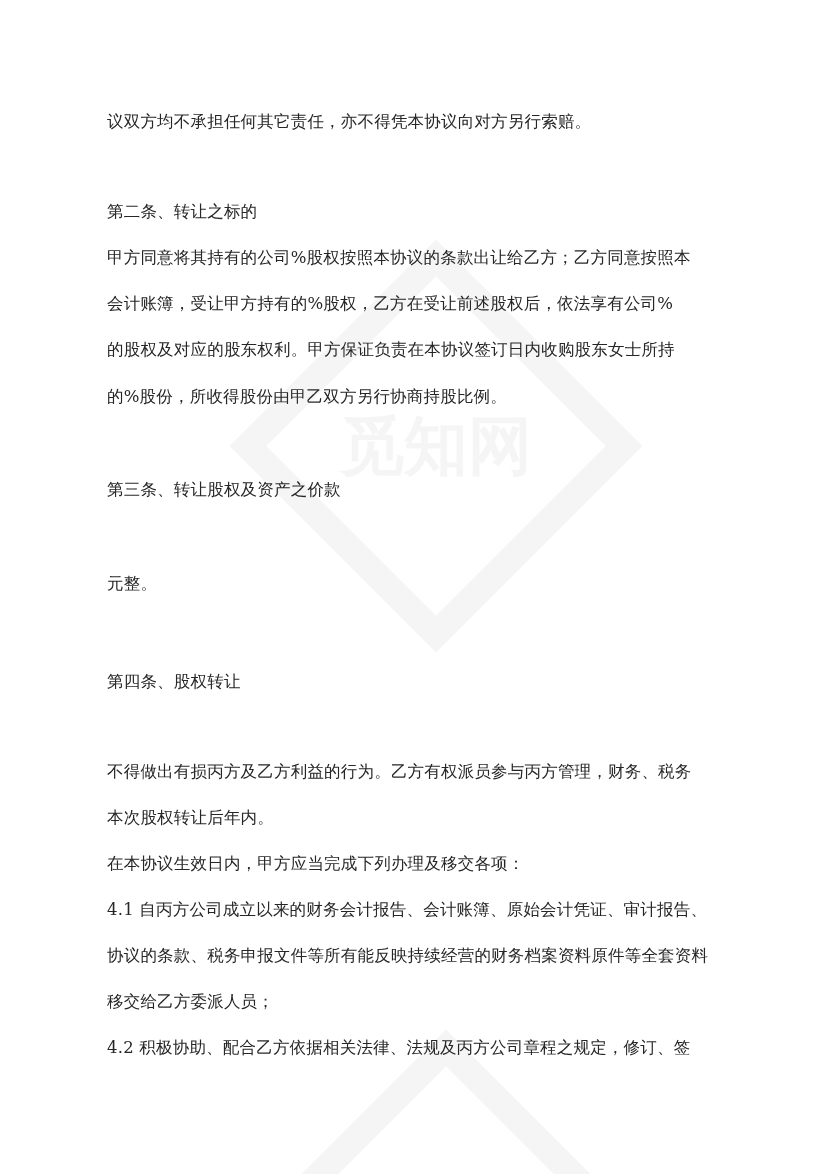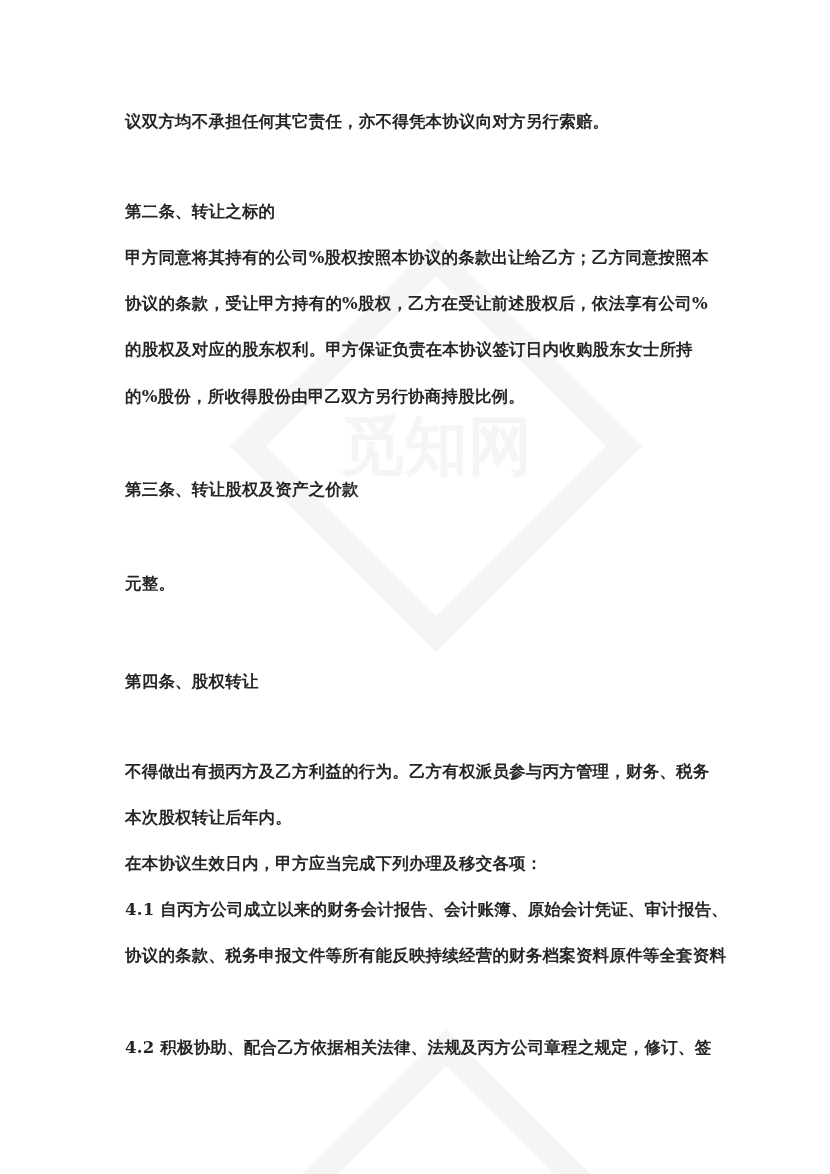--- a/index.html
+++ b/index.html
@@ -3,24 +3,23 @@
 <meta charset="utf-8">
 <style>
   html, body { margin:0; padding:0; }
   body {
     width:830px; height:1174px; background:#ffffff; position:relative; overflow:hidden;
     font-family: "DejaVu Serif", "Liberation Serif", serif;
     color:#262626;
   }
   .page { position:absolute; left:0; top:0; width:830px; height:1174px; }
   .line {
-    position:absolute; left:125px; width:600px;
+    position:absolute; left:107px; width:600px;
     font-size:16.5px; line-height:24px; white-space:nowrap;
     letter-spacing:0.2px;
-    font-weight:bold;
   }
   .watermark {
     position:absolute; pointer-events:none;
     border:26px solid rgba(200,200,200,0.18);
     transform: rotate(45deg);
   }
   .wm1 { left:290px; top:300px; width:240px; height:240px; }
   .wm2 { left:300px; top:1090px; width:240px; height:240px; }
   .wm-text {
     position:absolute; left:50%; top:50%;
@@ -36,25 +35,26 @@
   <div class="watermark wm1">
     <span class="wm-text">觅知网</span>
   </div>
   <div class="watermark wm2">
     
   </div>
 
   <div class="line" style="top:110px">议双方均不承担任何其它责任，亦不得凭本协议向对方另行索赔。</div>
   <div class="line" style="top:200px">第二条、转让之标的</div>
   <div class="line" style="top:246px">甲方同意将其持有的公司%股权按照本协议的条款出让给乙方；乙方同意按照本</div>
-  <div class="line" style="top:292px">协议的条款，受让甲方持有的%股权，乙方在受让前述股权后，依法享有公司%</div>
+  <div class="line" style="top:292px">会计账簿，受让甲方持有的%股权，乙方在受让前述股权后，依法享有公司%</div>
   <div class="line" style="top:338px">的股权及对应的股东权利。甲方保证负责在本协议签订日内收购股东女士所持</div>
   <div class="line" style="top:385px">的%股份，所收得股份由甲乙双方另行协商持股比例。</div>
   <div class="line" style="top:478px">第三条、转让股权及资产之价款</div>
   <div class="line" style="top:572px">元整。</div>
   <div class="line" style="top:670px">第四条、股权转让</div>
   <div class="line" style="top:760px">不得做出有损丙方及乙方利益的行为。乙方有权派员参与丙方管理，财务、税务</div>
   <div class="line" style="top:806px">本次股权转让后年内。</div>
   <div class="line" style="top:852px">在本协议生效日内，甲方应当完成下列办理及移交各项：</div>
   <div class="line" style="top:898px">4.1 自丙方公司成立以来的财务会计报告、会计账簿、原始会计凭证、审计报告、</div>
   <div class="line" style="top:944px">协议的条款、税务申报文件等所有能反映持续经营的财务档案资料原件等全套资料</div>
+  <div class="line" style="top:990px">移交给乙方委派人员；</div>
   <div class="line" style="top:1036px">4.2 积极协助、配合乙方依据相关法律、法规及丙方公司章程之规定，修订、签</div>
 </div>
 
 </body></html>

